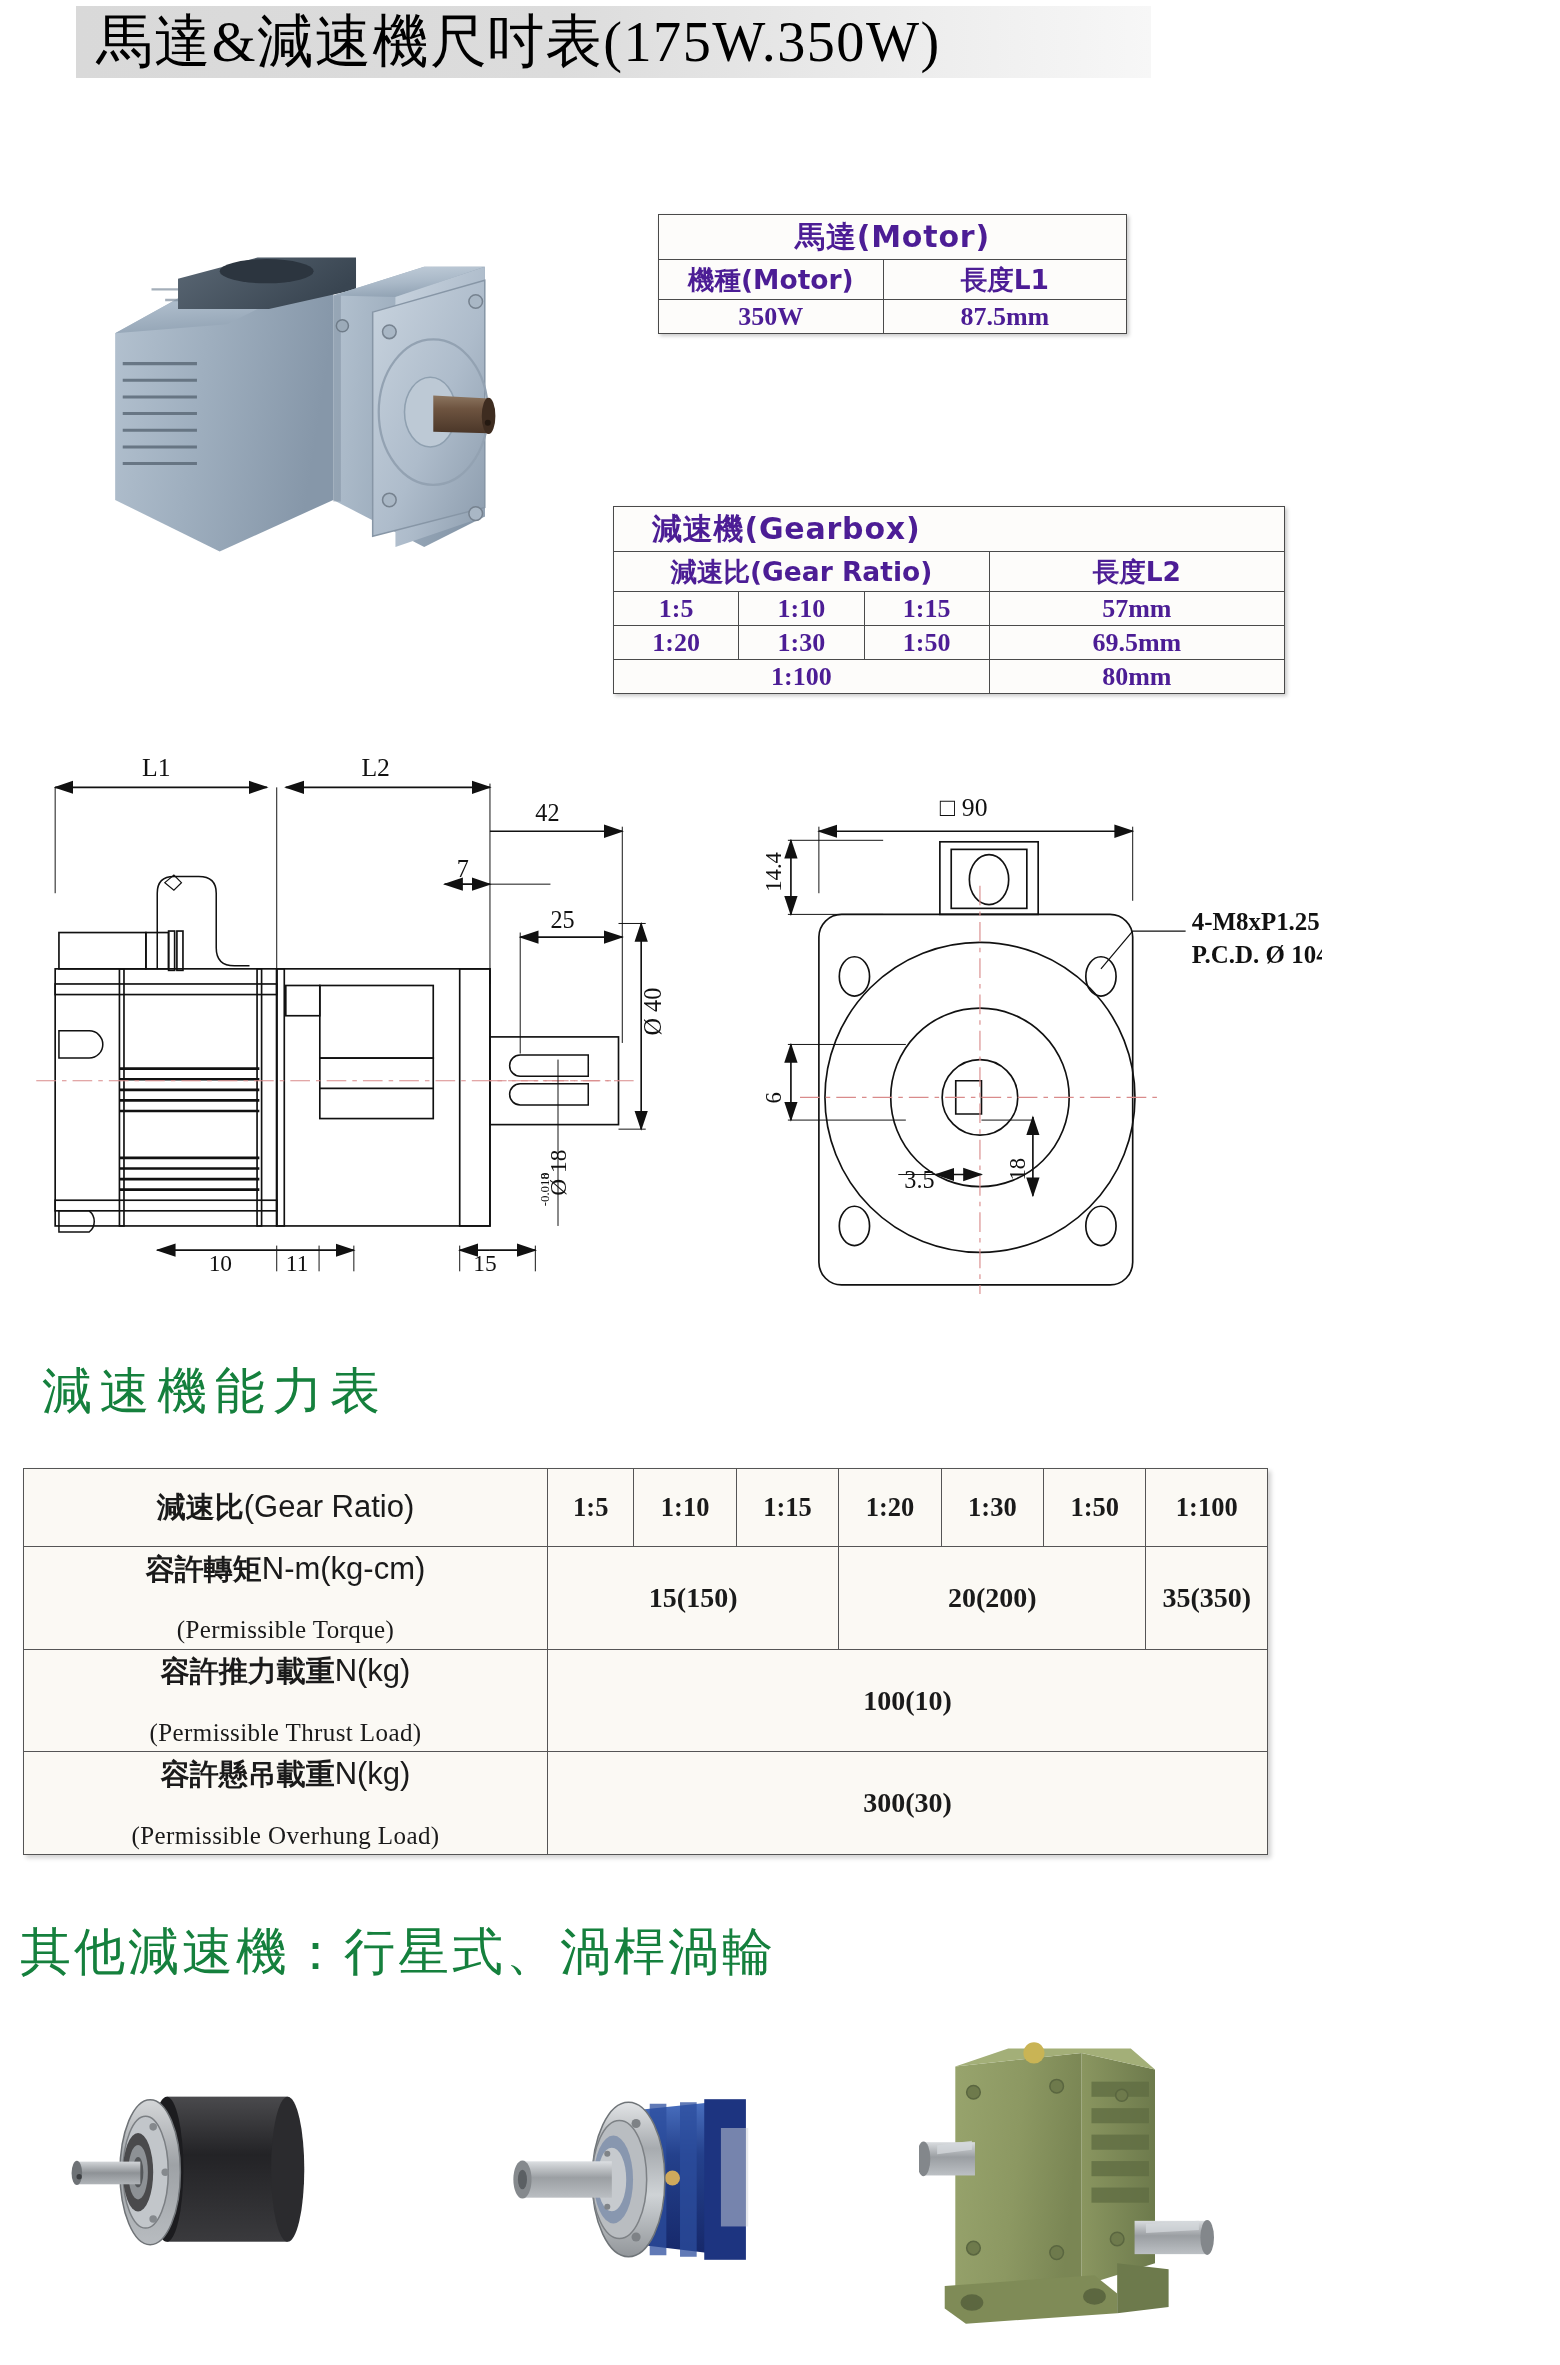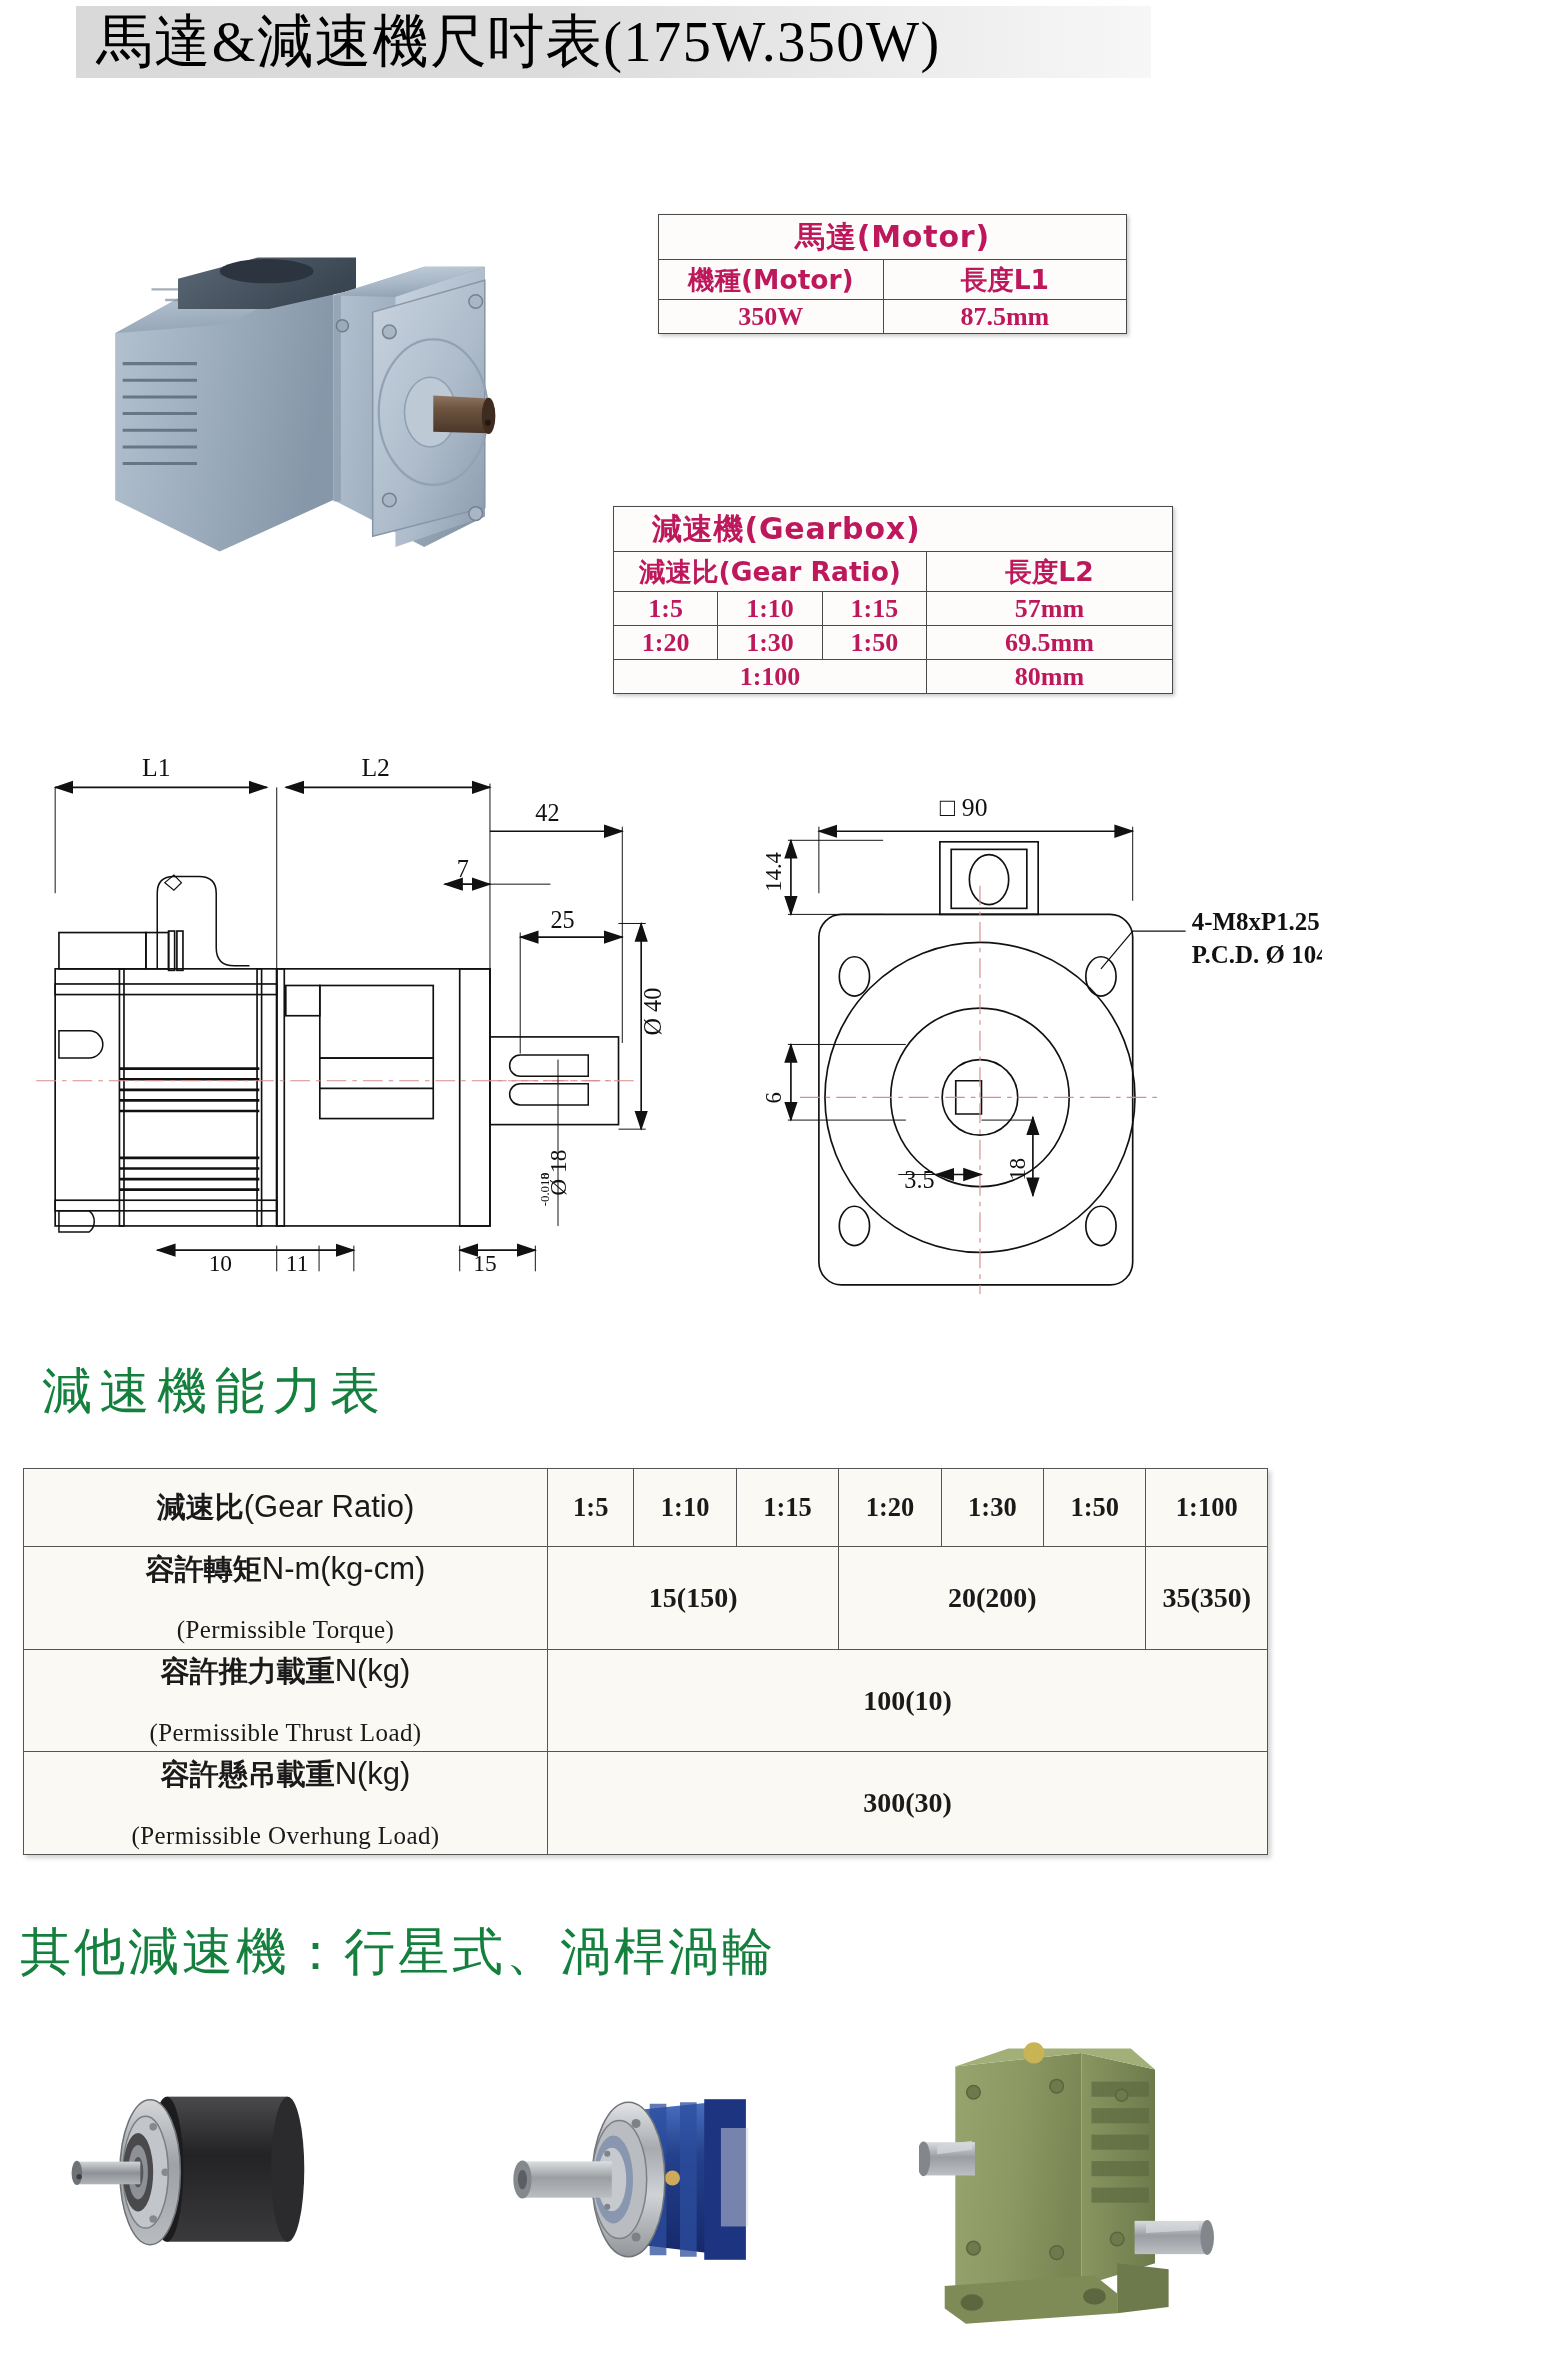--- a/index.html
+++ b/index.html
@@ -41,42 +41,42 @@
   
   .spec-table {
     position: absolute;
     border-collapse: collapse;
     background: #fdfcfa;
     box-shadow: 2.3px 2.3px 3.8px rgba(0,0,0,0.22);
   }
   .spec-table td {
     border: 1.5px solid #4a4a4a;
     text-align: center;
-    color: #be185d;
+    color: #4c1d95;
     font-family: "Liberation Serif", "DejaVu Serif", serif;
     padding: 1.5px 4.5px;
     white-space: nowrap;
   }
   .spec-title-cell {
     font-size: 30px;
     font-weight: 700;
     letter-spacing: 0.8px;
   }
   .spec-head-cell {
     font-size: 26.5px;
     font-weight: 700;
   }
   .spec-val-cell {
     font-size: 26px;
     font-weight: 700;
   }
   .cjk { font-family: "DejaVu Sans", "Liberation Sans", sans-serif; font-weight: 700; }
 
   #motor-table { left: 658px; top: 214px; width: 469px; }
-  #gearbox-table { left: 613px; top: 506px; width: 560px; }
+  #gearbox-table { left: 613px; top: 506px; width: 672px; }
 
   
   .photo {
     position: absolute;
   }
   .gm-wrap { left: 106px; top: 250px; width: 394px; height: 356px; }
 
   
   #tech-drawing {
     position: absolute;

